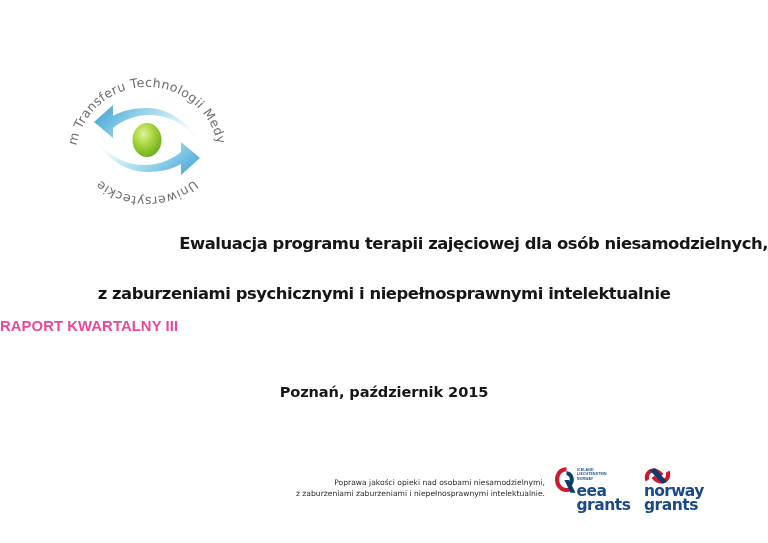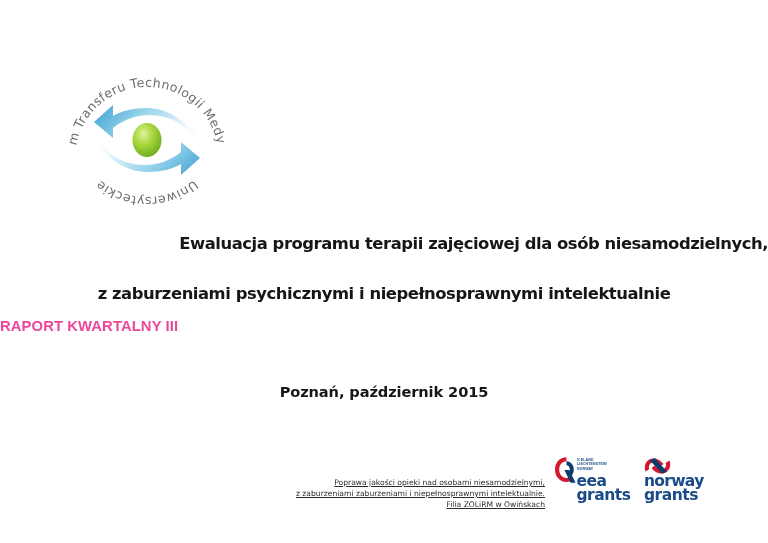--- a/index.html
+++ b/index.html
@@ -83,26 +83,26 @@
     position: absolute;
     left: 190px;
     top: 478px;
     width: 355px;
     text-align: right;
     font-family: "DejaVu Sans", sans-serif;
     font-size: 7.6px;
     line-height: 1.42;
     color: #2b2b2b;
   }
-  .footer-text div { white-space: nowrap; text-decoration: underline; }
+  .footer-text div { white-space: nowrap; }
 
   .grants-block {
     position: absolute;
     left: 553px;
-    top: 453px;
+    top: 463px;
     width: 170px;
     height: 58px;
   }
   .grants-svg { display: block; width: 170px; height: 58px; }
 </style>
 </head>
 <body>
 
 <div class="page">
 
@@ -160,21 +160,20 @@
     <div class="title-line">z zaburzeniami psychicznymi i niepełnosprawnymi intelektualnie</div>
   </div>
 
   <div class="report-line">RAPORT KWARTALNY III</div>
 
   <div class="date-line">Poznań, październik 2015</div>
 
   <div class="footer-text">
     <div>Poprawa jakości opieki nad osobami niesamodzielnymi,</div>
     <div>z zaburzeniami zaburzeniami i niepełnosprawnymi intelektualnie.</div>
-    <div>Filia ZOLiRM w Owińskach</div>
   </div>
 
   <div class="grants-block">
     <svg class="grants-svg" viewBox="0 0 170 58" xmlns="http://www.w3.org/2000/svg">
 
       <g>
 
         <g>
           <path d="M 13.5,4.2 C 6.6,4.2 2.0,9.6 2.0,16.6 C 2.0,23.6 6.6,29.0 13.5,29.0
                    C 15.0,29.0 16.3,28.7 17.5,28.2 L 15.7,24.6

